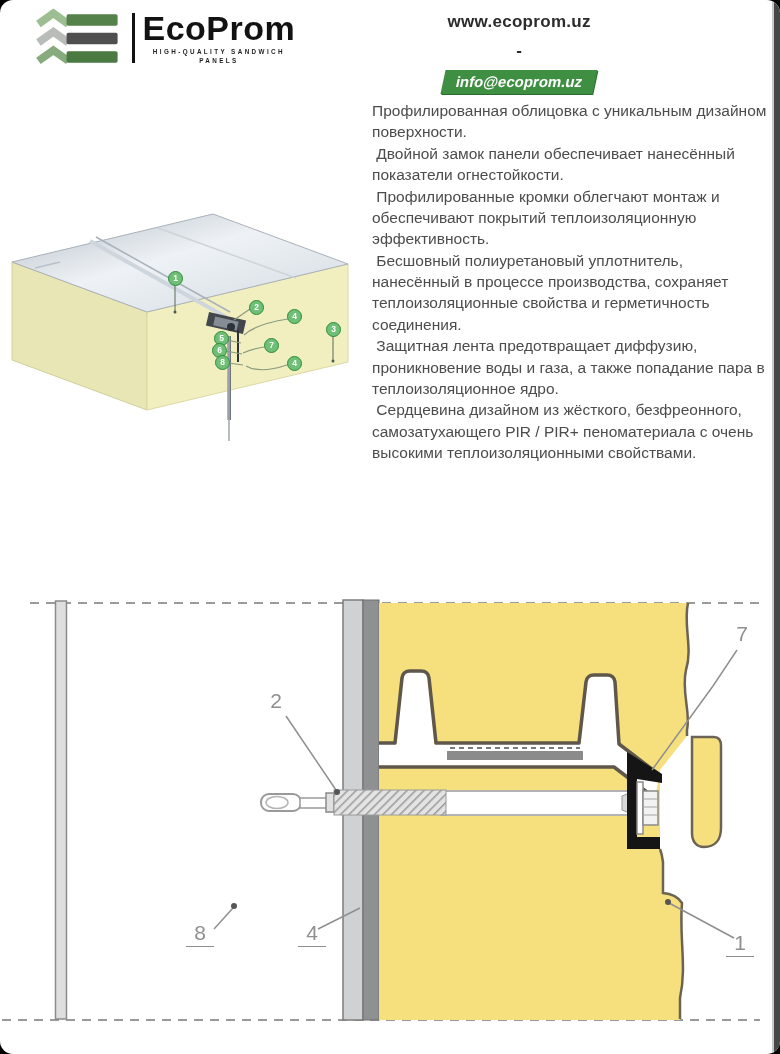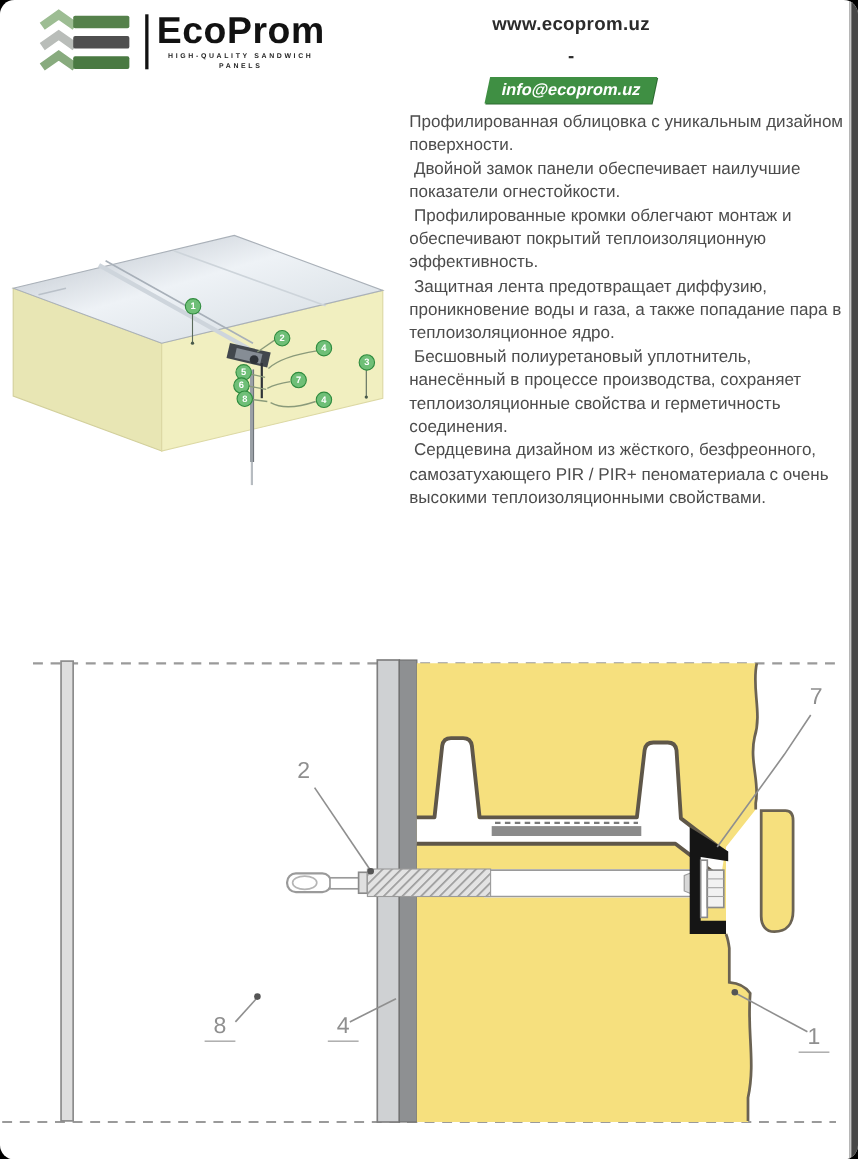--- a/index.html
+++ b/index.html
@@ -59,24 +59,24 @@
     </div>
     <div class="contact">
       <span class="site">www.ecoprom.uz</span>
       <span class="dash">-</span>
       <span class="badge">info@ecoprom.uz</span>
     </div>
   </div>
 
   <div class="features">
     <p>Профилированная облицовка с уникальным дизайном поверхности.</p>
-    <p> Двойной замок панели обеспечивает наилучшие показатели огнестойкости.</p>
+    <p> Двойной замок панели обеспечивает нанесённый показатели огнестойкости.</p>
     <p> Профилированные кромки облегчают монтаж и обеспечивают покрытий теплоизоляционную эффективность.</p>
+    <p> Бесшовный полиуретановый уплотнитель, нанесённый в процессе производства, сохраняет теплоизоляционные свойства и герметичность соединения.</p>
     <p> Защитная лента предотвращает диффузию, проникновение воды и газа, а также попадание пара в теплоизоляционное ядро.</p>
-    <p> Бесшовный полиуретановый уплотнитель, нанесённый в процессе производства, сохраняет теплоизоляционные свойства и герметичность соединения.</p>
     <p> Сердцевина дизайном из жёсткого, безфреонного, самозатухающего PIR / PIR+ пеноматериала с очень высокими теплоизоляционными свойствами.</p>
   </div>
 
   <div class="illus">
     <svg width="370" height="250" viewBox="0 200 370 250">
       <defs>
         <linearGradient id="metal" x1="0" y1="0" x2="1" y2="1">
           <stop offset="0" stop-color="#b6bdc6"></stop>
           <stop offset="0.45" stop-color="#eef2f6"></stop>
           <stop offset="0.75" stop-color="#dfe5ea"></stop>

